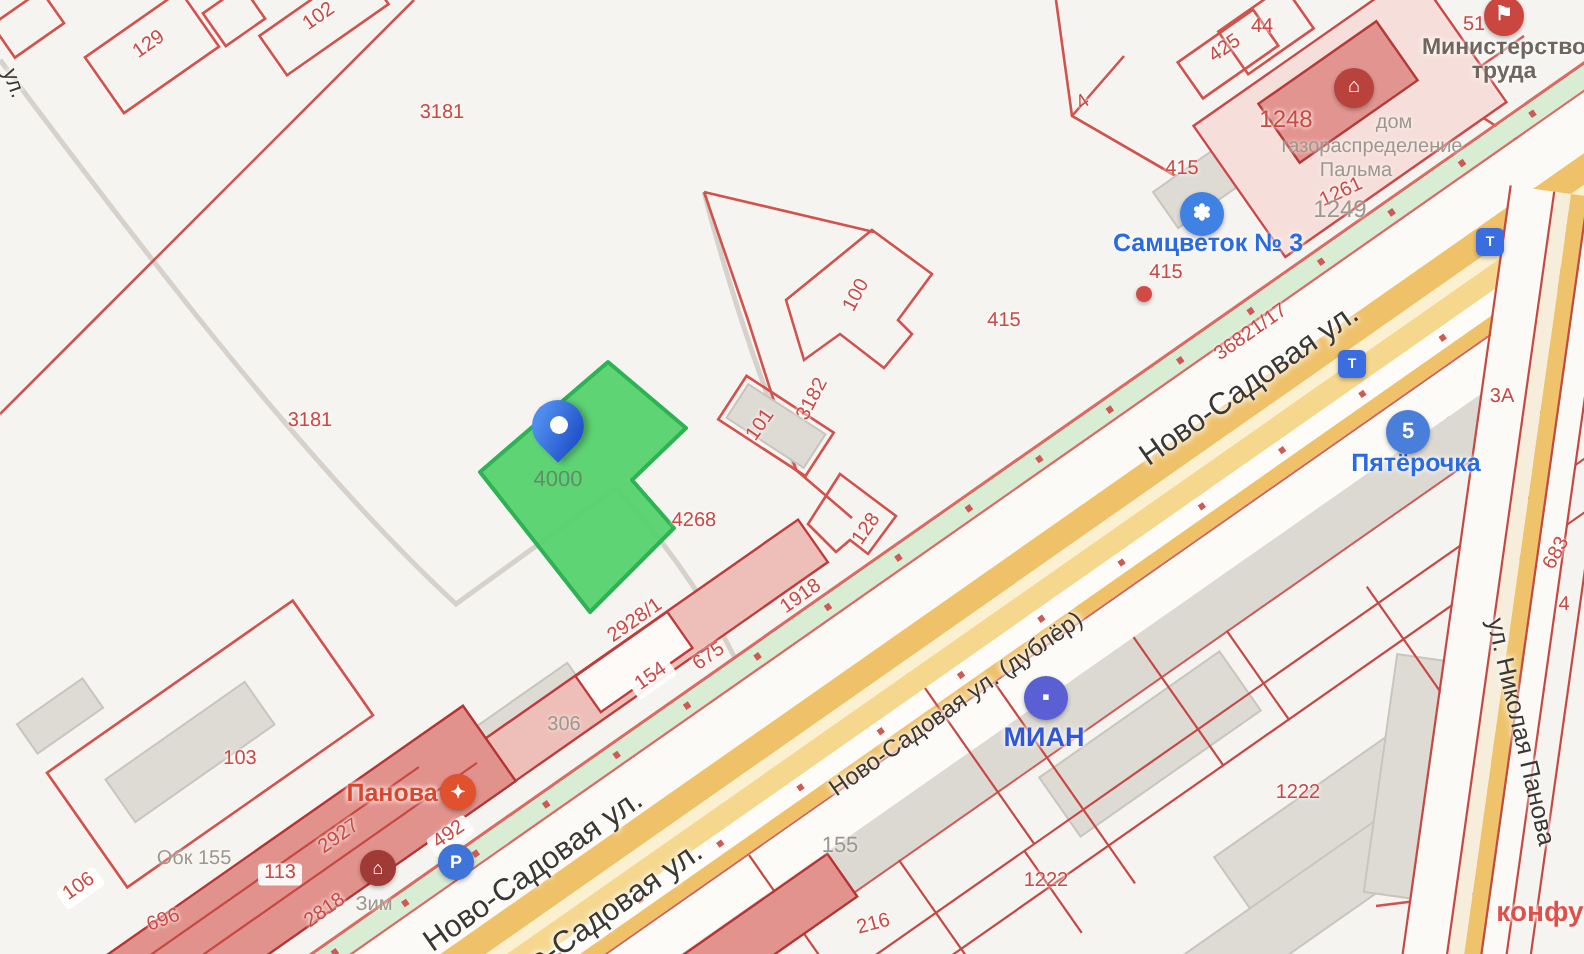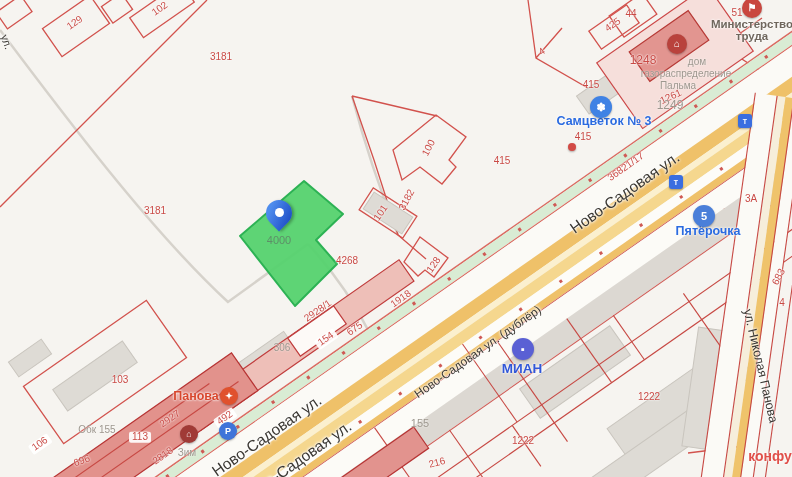--- a/index.html
+++ b/index.html
@@ -165,21 +165,21 @@
       <span class="lbl pr" style="left: 82px; top: 461px; transform: translate(-50%, -50%) rotate(-20deg);">696</span>
       <span class="lbl pr" style="left: 170px; top: 419px; transform: translate(-50%, -50%) rotate(-35deg);">2927</span>
       <span class="lbl pr" style="left: 163px; top: 456px; transform: translate(-50%, -50%) rotate(-35deg);">2818</span>
       <span class="lbl pr box" style="left: 225px; top: 418px; transform: translate(-50%, -50%) rotate(-35deg);">492</span>
       <span class="lbl pr" style="left: 437px; top: 463px; transform: translate(-50%, -50%) rotate(-15deg);">216</span>
       <span class="lbl pr" style="left: 523px; top: 441px; transform: translate(-50%, -50%) rotate(0deg);">1222</span>
       <span class="lbl pr" style="left: 649px; top: 397px; transform: translate(-50%, -50%) rotate(0deg);">1222</span>
       <span class="lbl gr" style="left: 420px; top: 424px; transform: translate(-50%, -50%) rotate(0deg); font-size: 11px;">155</span>
       <span class="lbl gr" style="left: 187px; top: 453px; transform: translate(-50%, -50%) rotate(0deg);">Зим</span>
       <span class="lbl gr" style="left: 97px; top: 430px; transform: translate(-50%, -50%) rotate(0deg);">Обк 155</span>
-      <span class="lbl gr" style="left: 282px; top: 348px; transform: translate(-50%, -50%) rotate(0deg);">306</span>
+      <span class="lbl gr" style="left: 282px; top: 363px; transform: translate(-50%, -50%) rotate(0deg);">306</span>
       <span class="lbl gr it" style="left: 670px; top: 63px; transform: translate(-50%, -50%) rotate(0deg); font-size: 12px;">1249</span>
       <span class="lbl gr" style="left: 697px; top: 62px; transform: translate(-50%, -50%) rotate(0deg);">дом</span>
       <span class="lbl gr" style="left: 686px; top: 74px; transform: translate(-50%, -50%) rotate(0deg);">газораспределение</span>
       <span class="lbl gr" style="left: 678px; top: 86px; transform: translate(-50%, -50%) rotate(0deg);">Пальма</span>
       <span class="lbl poi" style="left: 604px; top: 122px; transform: translate(-50%, -50%) rotate(0deg); color: rgb(43, 107, 224);">Самцветок № 3</span>
       <span class="lbl poi" style="left: 708px; top: 232px; transform: translate(-50%, -50%) rotate(0deg); color: rgb(43, 107, 224);">Пятёрочка</span>
       <span class="lbl poi" style="left: 522px; top: 369px; transform: translate(-50%, -50%) rotate(0deg); font-size: 13.5px; color: rgb(49, 87, 216);">МИАН</span>
       <span class="lbl poi" style="left: 196px; top: 397px; transform: translate(-50%, -50%) rotate(0deg); color: rgb(216, 71, 46);">Панова</span>
       <span class="lbl poi" style="left: 752px; top: 30px; transform: translate(-50%, -50%) rotate(0deg); font-size: 11.5px; color: rgb(111, 103, 93); width: 92px; white-space: normal; text-align: center;">Министерство труда</span>
       <span class="lbl poi" style="left: 770px; top: 456px; transform: translate(-50%, -50%) rotate(0deg); font-size: 14px; color: rgb(224, 80, 74);">конфу</span>

